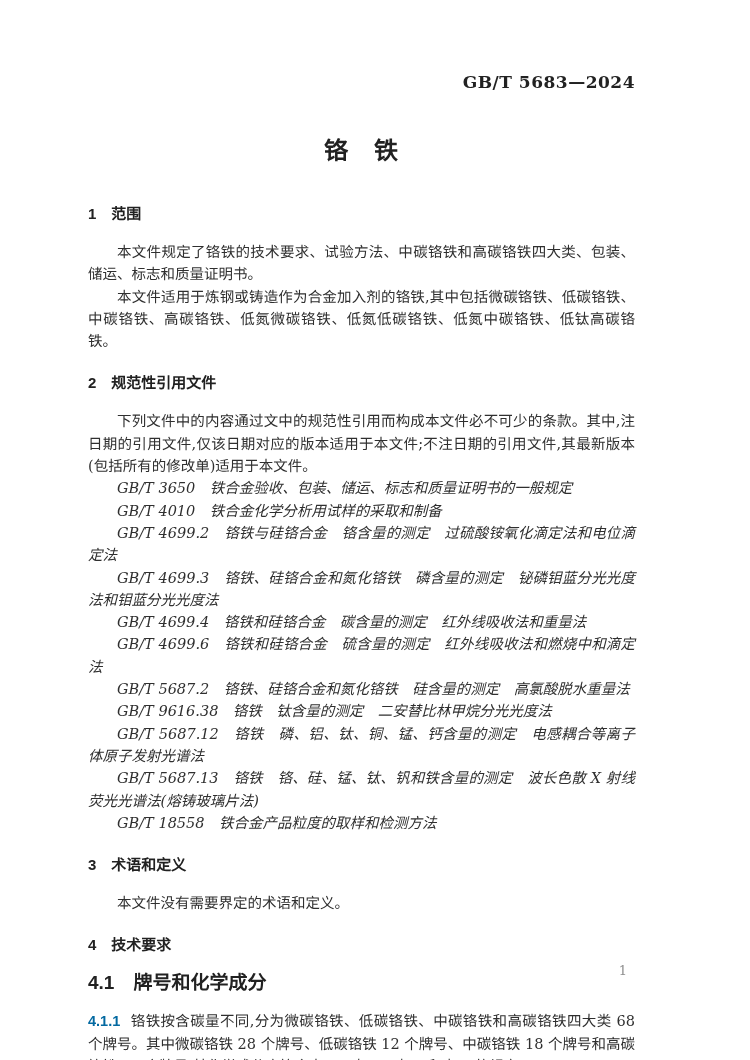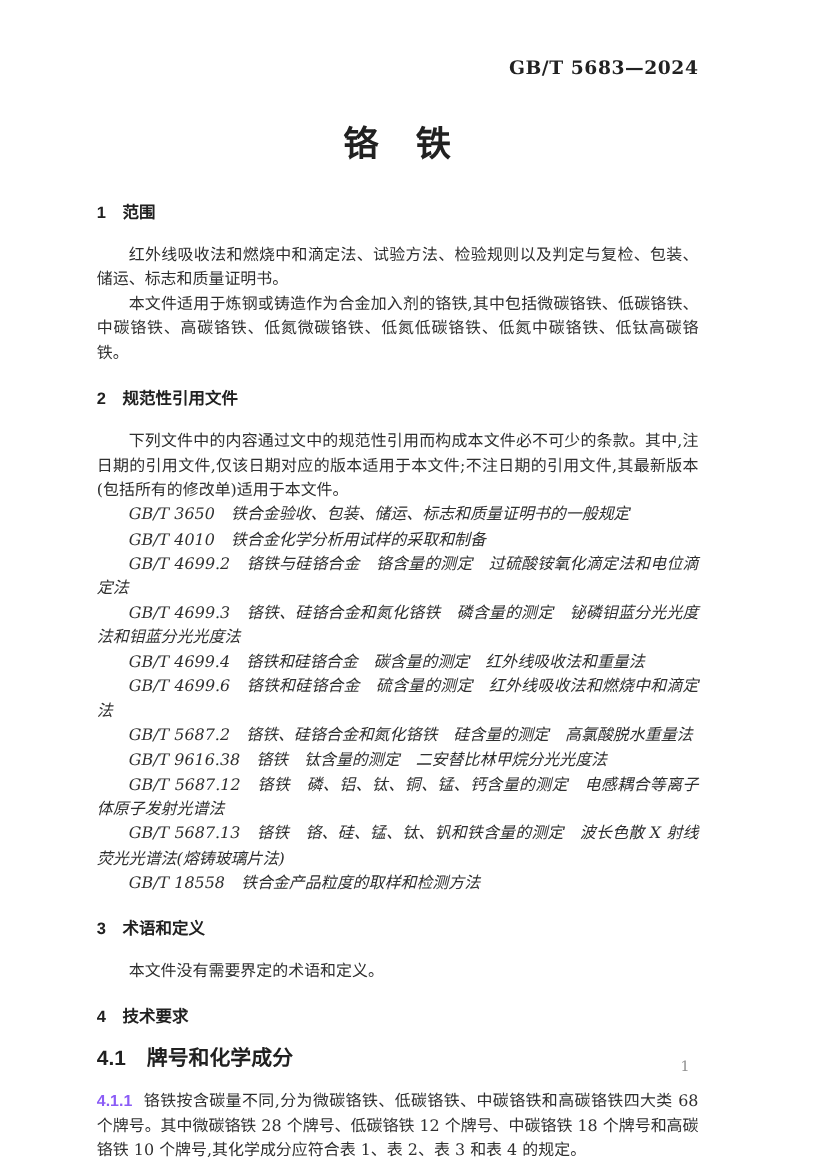--- a/index.html
+++ b/index.html
@@ -6,38 +6,38 @@
   body{
     width:750px;height:1060px;
     font-family:"DejaVu Serif","Liberation Serif",serif;
     color:#2f2f2f;
     -webkit-font-smoothing:antialiased;
   }
   .page{
     position:relative;
     box-sizing:border-box;
     width:722px;height:1060px;
-    padding:52px 87px 0 88px;
+    padding:72px 87px 0 88px;
     overflow:hidden;
     background:#ffffff;
   }
   .doc-number{
     text-align:right;
     font-weight:700;
     font-size:17px;
     line-height:20px;
     letter-spacing:0.5px;
     color:#222222;
   }
   .doc-title{
     margin-top:44px;
     text-align:center;
     font-family:"Liberation Sans","DejaVu Sans",sans-serif;
     font-weight:700;
-    font-size:32px;
+    font-size:24px;
     line-height:30px;
     letter-spacing:1px;
     color:#212121;
   }
   .sec-heading{
     font-family:Liberation Sans, sans-serif;
     font-weight:700;
     font-size:15px;
     line-height:17px;
     margin:22px 0 19px 0;
@@ -59,42 +59,42 @@
     text-align:justify;
     text-justify:inter-ideograph;
   }
   p.indent{text-indent:2em;}
   .ref-list{margin:0;font-style:italic;}
   .clause{margin:0;}
   .clause .clause-num{
     font-family:"Liberation Sans","DejaVu Sans",sans-serif;
     font-weight:700;
     margin-right:0.7em;
-    color:#8b5cf6;
+    color:#0369a1;
   }
   .page-number{
     position:absolute;
     top:963px;
     right:95px;
     font-size:13px;
     line-height:15px;
     color:#8f8f8f;
   }
 </style>
 </head>
 <body>
 
 <div class="page">
 
   <div class="doc-number">GB/T 5683—2024</div>
 
   <div class="doc-title">铬　铁</div>
 
   <h2 class="sec-heading first">1　范围</h2>
-  <p class="body-text indent">红外线吸收法和燃烧中和滴定法、试验方法、检验规则以及判定与复检、包装、储运、标志和质量证明书。</p>
+  <p class="body-text indent">本文件规定了铬铁的技术要求、试验方法、中碳铬铁和高碳铬铁四大类、包装、储运、标志和质量证明书。</p>
   <p class="body-text indent">本文件适用于炼钢或铸造作为合金加入剂的铬铁,其中包括微碳铬铁、低碳铬铁、中碳铬铁、高碳铬铁、低氮微碳铬铁、低氮低碳铬铁、低氮中碳铬铁、低钛高碳铬铁。</p>
 
   <h2 class="sec-heading">2　规范性引用文件</h2>
   <p class="body-text indent">下列文件中的内容通过文中的规范性引用而构成本文件必不可少的条款。其中,注日期的引用文件,仅该日期对应的版本适用于本文件;不注日期的引用文件,其最新版本(包括所有的修改单)适用于本文件。</p>
   <div class="ref-list">
     <p class="body-text indent">GB/T 3650　铁合金验收、包装、储运、标志和质量证明书的一般规定</p>
     <p class="body-text indent">GB/T 4010　铁合金化学分析用试样的采取和制备</p>
     <p class="body-text indent">GB/T 4699.2　铬铁与硅铬合金　铬含量的测定　过硫酸铵氧化滴定法和电位滴定法</p>
     <p class="body-text indent">GB/T 4699.3　铬铁、硅铬合金和氮化铬铁　磷含量的测定　铋磷钼蓝分光光度法和钼蓝分光光度法</p>
     <p class="body-text indent">GB/T 4699.4　铬铁和硅铬合金　碳含量的测定　红外线吸收法和重量法</p>

